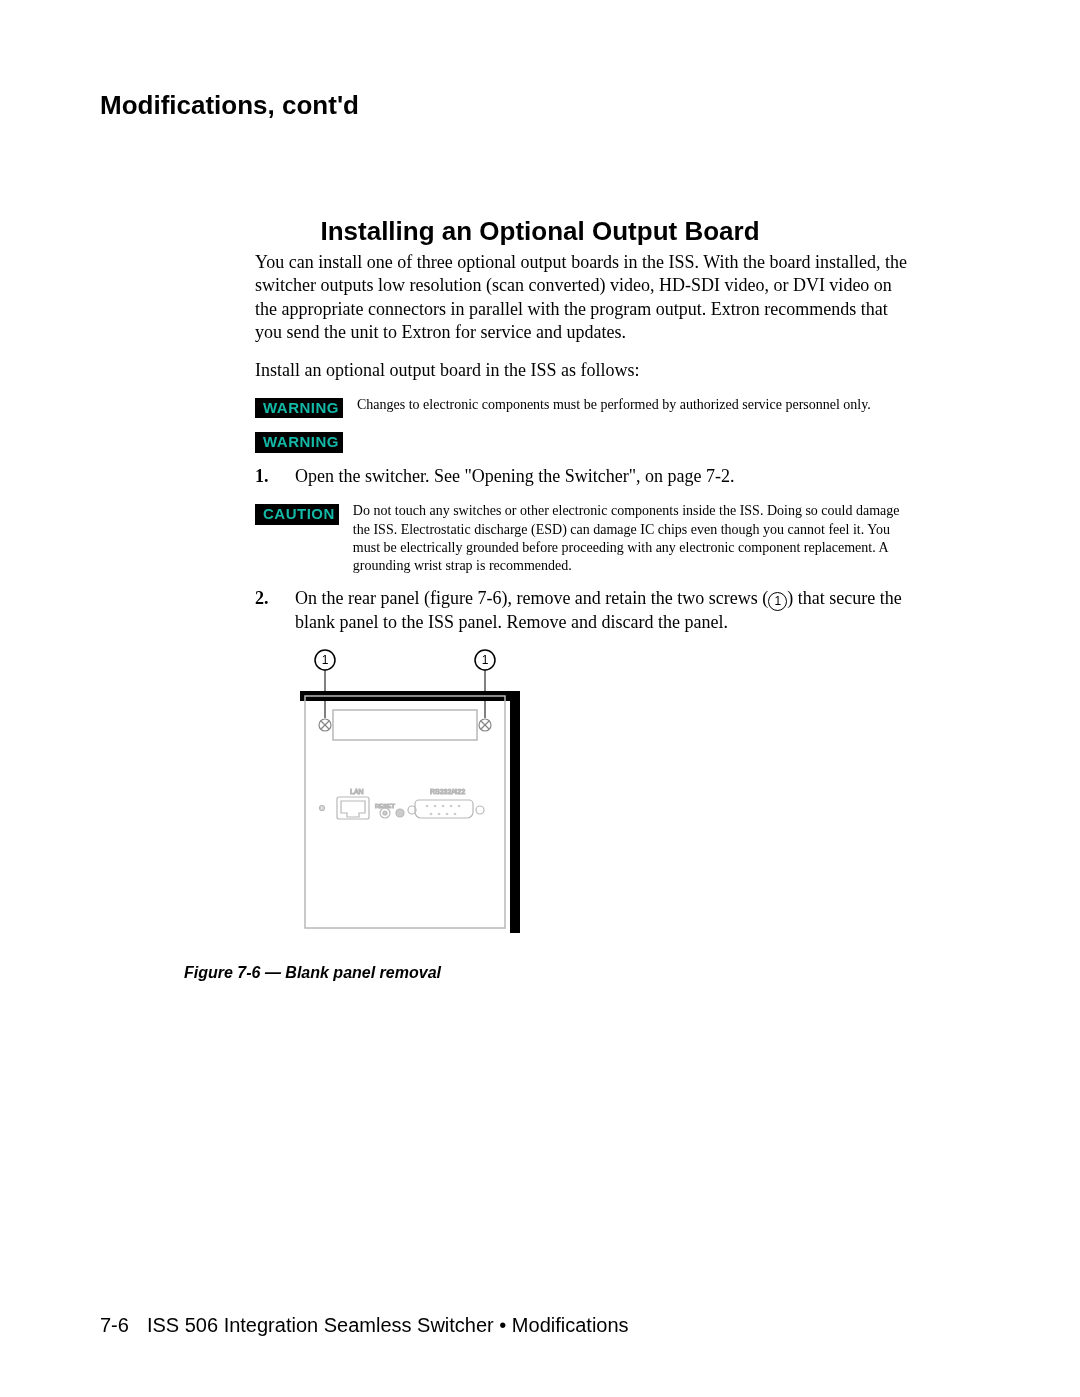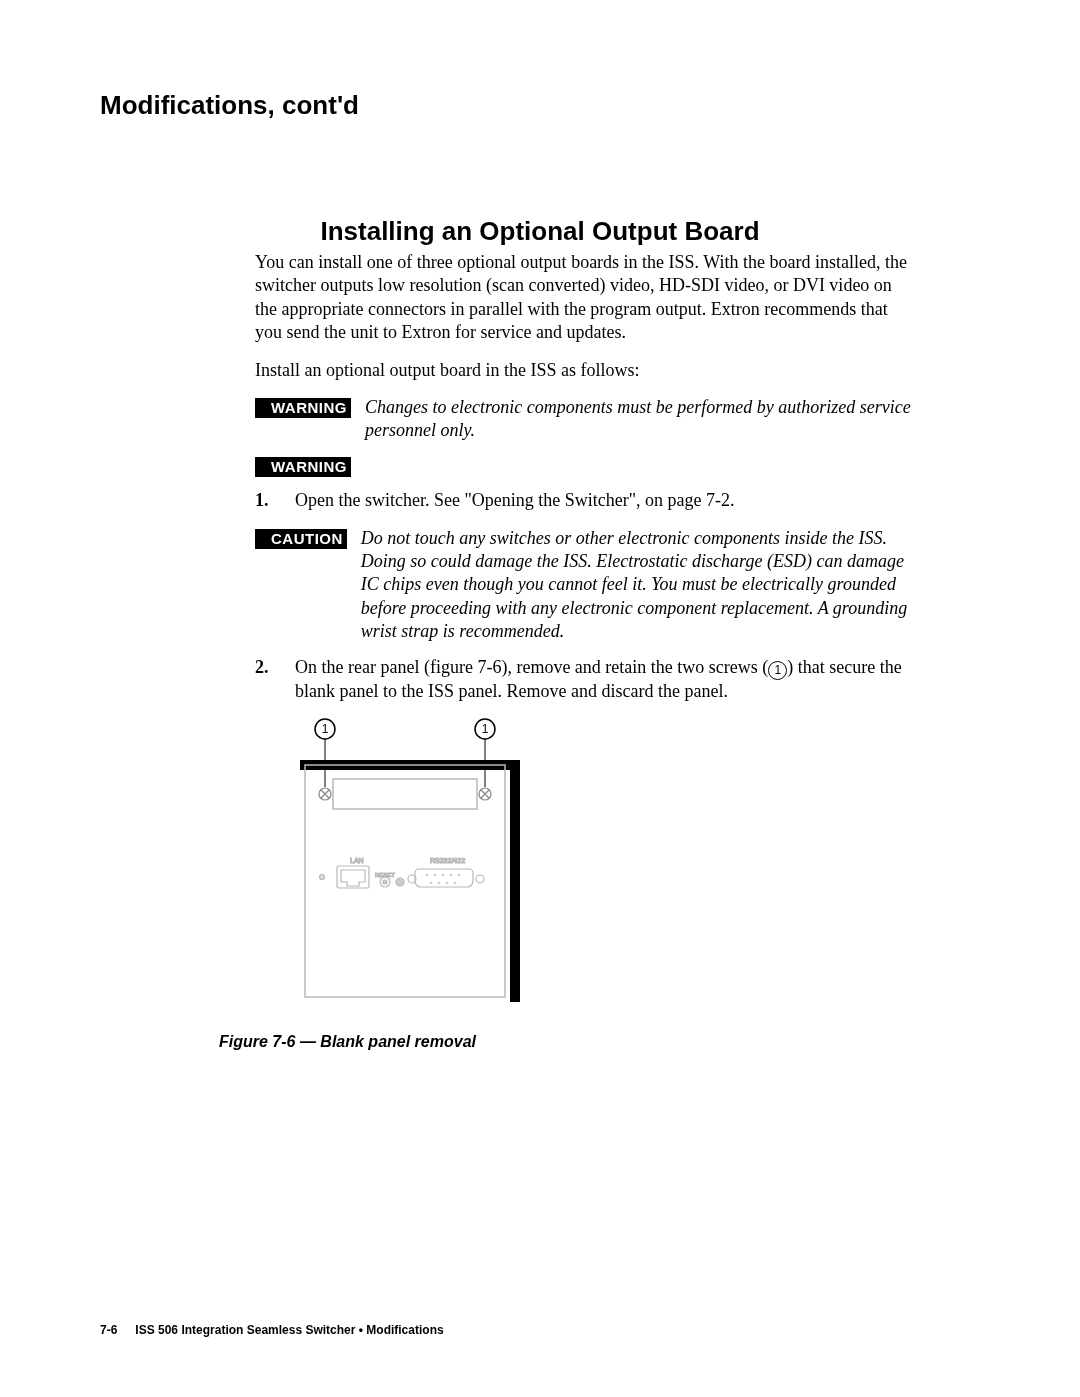--- a/index.html
+++ b/index.html
@@ -41,36 +41,35 @@
   .para {
     margin-bottom: 14px;
   }
   .admon-row {
     display: flex;
     margin-bottom: 12px;
     align-items: flex-start;
   }
   .admon-badge {
     background: #000;
-    color: #ffffff;
+    color: #14b8a6;
     font-family: Arial, sans-serif;
     font-weight: 700;
     font-size: 15px;
-    padding: 0px 4px 1px 16px;
+    padding: 0px 4px 1px 8px;
     letter-spacing: 0.5px;
     flex: 0 0 auto;
     margin-right: 14px;
     margin-top: 2px;
     text-align: center;
     min-width: 78px;
     box-sizing: border-box;
   }
   .admon-text {
-    font-style: italic;
-    font-size: 18px;
+    font-size: 14px;
     line-height: 1.3;
     flex: 1 1 auto;
   }
   .step-row {
     display: flex;
     margin-bottom: 14px;
     font-size: 18px;
     line-height: 1.3;
   }
   .step-num {
@@ -80,33 +79,33 @@
   }
   .step-text {
     flex: 1 1 auto;
   }
   .figure-wrap {
     margin-left: 195px;
     margin-top: 10px;
     margin-bottom: 12px;
   }
   .figure-caption {
-    margin-left: 119px;
+    margin-left: 84px;
     font-family: "Arial Black", Arial, sans-serif;
     font-weight: 900;
     font-style: italic;
     font-size: 16px;
   }
   .footer {
     position: absolute;
     bottom: 60px;
     left: 100px;
     font-family: "Arial Black", Arial, sans-serif;
-    font-weight: 700;
-    font-size: 12px;
+    font-weight: 400;
+    font-size: 20px;
   }
   .footer .pn {
     margin-right: 18px;
   }
   .circled {
     display: inline-block;
     border: 1.2px solid #000;
     border-radius: 50%;
     width: 17px;
     height: 17px;

